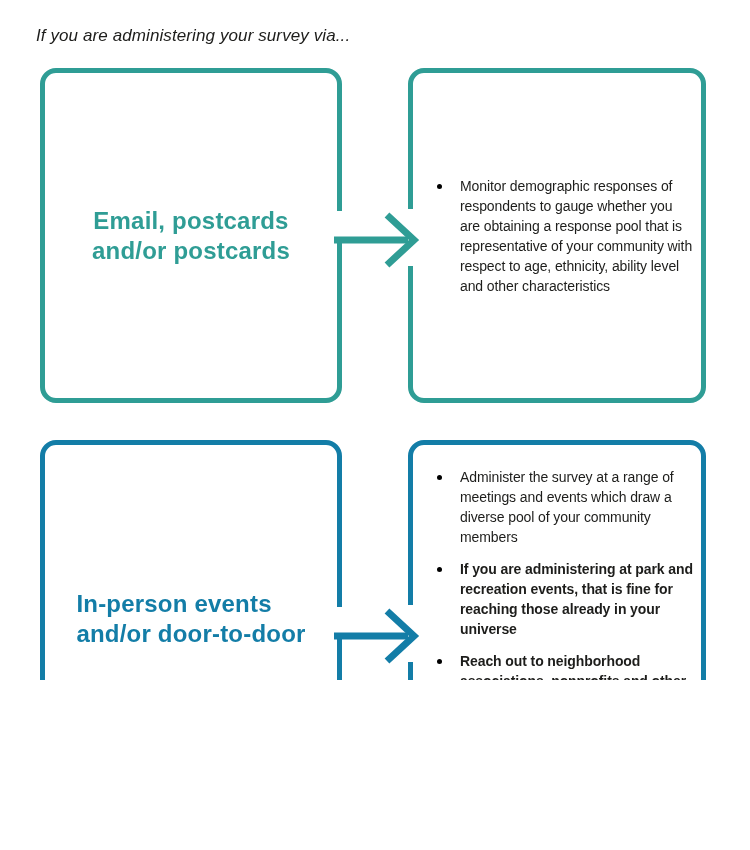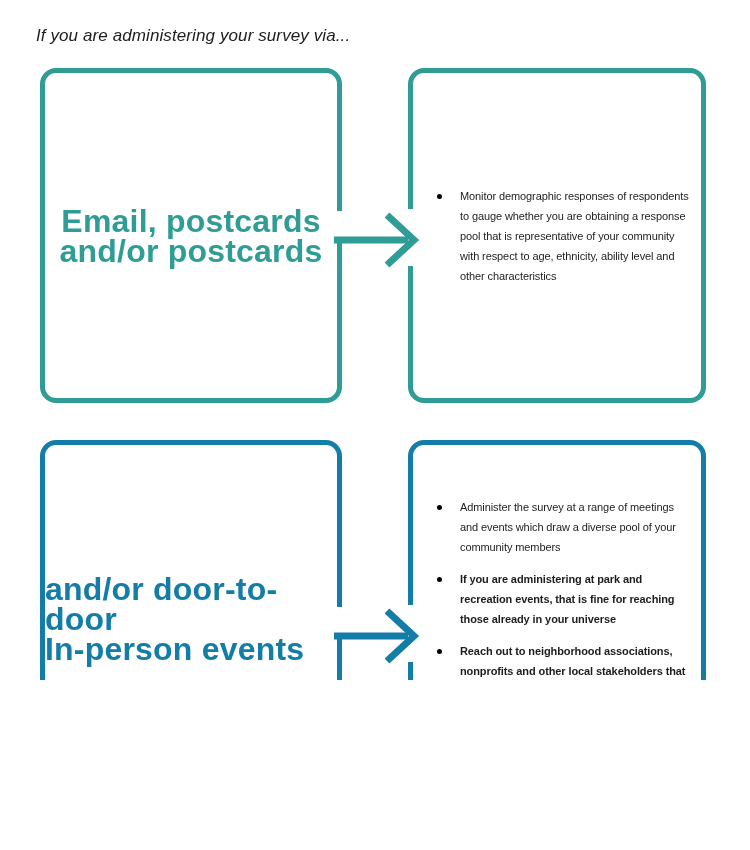--- a/index.html
+++ b/index.html
@@ -46,39 +46,39 @@
   .tips-box {
     left: 408px;
     width: 298px;
     display: flex;
     align-items: center;
   }
   .row-1 .label-box, .row-1 .tips-box { top: 68px; height: 335px; }
   .row-2 .label-box, .row-2 .tips-box { top: 440px; height: 357px; }
 
   .method-label {
-    font-size: 32px;
+    font-size: 24px;
     font-weight: 700;
     line-height: 30px;
     letter-spacing: 0.2px;
   }
   .method-label.teal-text { color: var(--teal); text-align: center; }
   .method-label.blue-text { color: var(--blue); text-align: left; }
   .method-line { display: block; }
 
   .tips-list {
     list-style: none;
     padding-left: 0;
     margin: 0 8px 0 0;
     width: 282px;
   }
   .tip-item {
     position: relative;
     padding-left: 47px;
-    font-size: 11px;
+    font-size: 14px;
     line-height: 20px;
     color: var(--ink);
     letter-spacing: -0.1px;
   }
   .tip-item + .tip-item { margin-top: 12px; font-weight: bold; }
   .tip-item::before {
     content: "";
     position: absolute;
     left: 24px;
     top: 8px;
@@ -129,22 +129,22 @@
     <div class="box teal tips-box">
       <ul class="tips-list">
         <li class="tip-item">Monitor demographic responses of respondents to gauge whether you are obtaining a response pool that is representative of your community with respect to age, ethnicity, ability level and other characteristics</li>
       </ul>
     </div>
   </div>
 
   <div class="row-2">
     <div class="box blue label-box">
       <div class="method-label blue-text">
+        <span class="method-line">In-person events</span>
         <span class="method-line">and/or door-to-door</span>
-        <span class="method-line">In-person events</span>
       </div>
     </div>
 
     <div class="box blue tips-box">
       <ul class="tips-list">
         <li class="tip-item">Administer the survey at a range of meetings and events which draw a diverse pool of your community members</li>
         <li class="tip-item">If you are administering at park and recreation events, that is fine for reaching those already in your universe</li>
         <li class="tip-item">Reach out to neighborhood associations, nonprofits and other local stakeholders that have direct connections to other community members whom you may not otherwise reach</li>
       </ul>
     </div>

